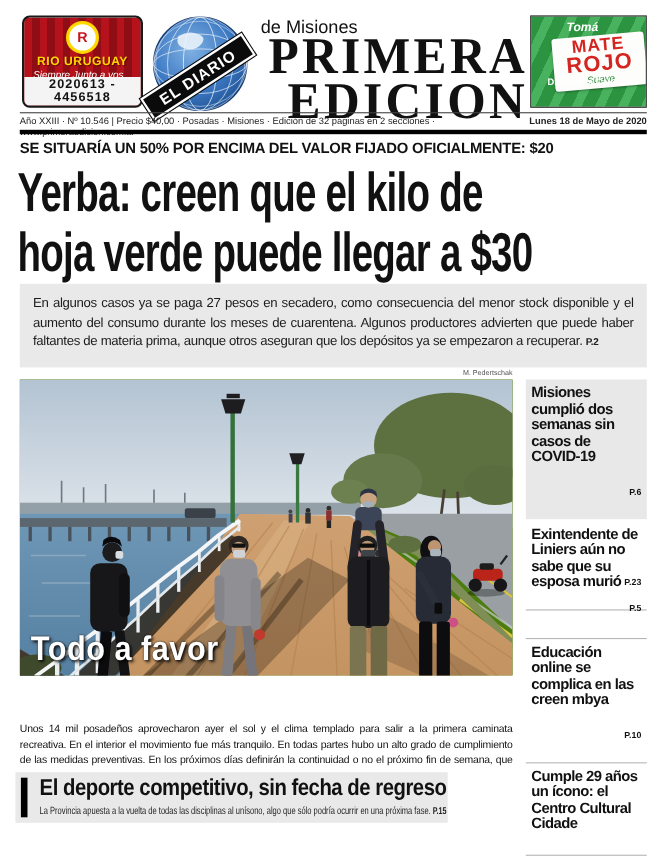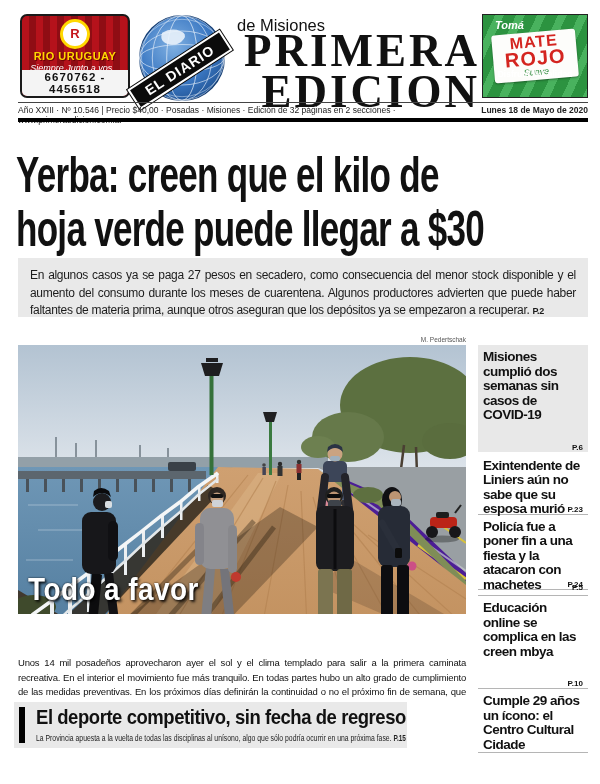--- a/index.html
+++ b/index.html
@@ -12,21 +12,21 @@
            background:repeating-linear-gradient(90deg,#b5121b 0 7px,#8f0d14 7px 14px);text-align:center;}
   .rio-logo{width:24px;height:24px;margin:3px auto 0;background:#fff;border:3px solid #ffd800;border-radius:50%;
             color:#c4161c;font-weight:bold;font-size:13px;line-height:24px;}
   .rio-brand{color:#ffd800;font-weight:bold;font-size:11px;letter-spacing:.5px;text-shadow:1px 1px 0 #6d0006;margin-top:1px;}
   .rio-tag{color:#fff;font-style:italic;font-size:9px;margin-top:1px;}
   .rio-url{margin:2px 3px 0;background:#6d080d;border:1px solid #ffd800;color:#ffd800;font-weight:bold;font-size:7.5px;padding:1px 0;}
   .rio-phone{position:absolute;left:0;right:0;bottom:0;background:#f4f4f4;color:#111;font-weight:bold;
              font-size:11.5px;letter-spacing:1px;padding:1px 0;}
 
   .ad-right{position:absolute;left:482px;top:14px;width:106px;height:84px;border:1px solid #222;box-sizing:border-box;
-            background:repeating-linear-gradient(115deg,#2c9340 0 11px,#49b25e 11px 19px);overflow:hidden;text-align:center;}
+            background:repeating-linear-gradient(115deg,#2c9340 0 11px,#49b25e 11px 19px);overflow:hidden;text-align:center;padding-left:20px;}
   .mate-toma{color:#fff;font-style:italic;font-weight:bold;font-size:11px;text-align:left;margin:4px 0 0 12px;}
   .mate-ribbon{width:84px;margin:1px auto 0;background:#fdfdfb;border-radius:3px;transform:rotate(-5deg);
                box-shadow:0 1px 2px rgba(0,0,0,.35);padding:2px 0 3px;}
   .mate-b1{color:#d42520;font-weight:bold;font-size:16px;line-height:15px;letter-spacing:1px;}
   .mate-b2{color:#d42520;font-weight:bold;font-size:20px;line-height:18px;letter-spacing:1px;}
   .mate-suave{color:#2c8a3a;font-style:italic;font-size:9px;line-height:10px;}
   .mate-bottom{position:absolute;left:0;right:0;bottom:18px;color:#fff;font-weight:bold;font-size:8.5px;}
 
   
   .masthead{position:absolute;left:135px;top:10px;width:345px;height:92px;}
@@ -42,36 +42,36 @@
   .rule-thin{position:absolute;left:18px;top:102px;width:570px;height:1px;background:#444;}
   .dateline{position:absolute;left:18px;top:105px;width:570px;font-size:8.5px;color:#222;}
   .dateline .dl-right{float:right;font-weight:bold;margin-left:32px;}
   .rule-thick{position:absolute;left:18px;top:118px;width:570px;height:4px;background:#000;}
 
   
   .kicker{position:absolute;left:18px;top:127px;font-weight:bold;font-size:13.5px;letter-spacing:-.2px;}
   .hl{position:absolute;left:16px;white-space:nowrap;font-weight:bold;font-size:50px;letter-spacing:-1px;
       transform:scaleX(.70);transform-origin:0 0;}
   .hl1{top:146px;} .hl2{top:200px;}
-  .deck-band{position:absolute;left:18px;top:258px;width:570px;height:59px;background:#e9e9e9;box-sizing:border-box;
+  .deck-band{position:absolute;left:18px;top:258px;width:570px;height:76px;background:#e9e9e9;box-sizing:border-box;
              padding:9px 12px;font-size:12px;line-height:17.5px;letter-spacing:-.3px;text-align:justify;color:#1c1c1c;}
   .pref{font-weight:bold;font-size:9px;}
 
   
   .credit{position:absolute;left:18px;top:336px;width:448px;text-align:right;font-size:6.5px;color:#555;}
-  .photo{position:absolute;left:18px;top:345px;width:448px;height:269px;overflow:hidden;background:#4c1d95;}
+  .photo{position:absolute;left:18px;top:345px;width:448px;height:269px;overflow:hidden;background:#4d7c0f;}
   .overlay-title{position:absolute;left:10px;bottom:6px;color:#fff;font-weight:bold;font-size:31px;letter-spacing:.5px;
                  transform:scaleX(.9);transform-origin:0 100%;
                  text-shadow:2px 2px 3px rgba(0,0,0,.85),0 0 2px rgba(0,0,0,.9);}
   .caption{position:absolute;left:18px;top:656px;width:448px;font-size:9.5px;line-height:14.5px;letter-spacing:-.2px;
            text-align:justify;color:#111;}
 
   
   .sidebar{position:absolute;left:478px;top:345px;width:110px;}
-  .si{padding:5px 5px 0;border-bottom:1px solid #b5b5b5;}
+  .si{padding:5px 5px 20px;border-bottom:1px solid #b5b5b5;}
   .si.gray{background:#e8e8e8;border-bottom:none;margin-bottom:2px;}
   .si-text{font-weight:bold;font-size:13.5px;line-height:14.5px;letter-spacing:-.5px;}
   .si-ref{text-align:right;font-weight:bold;font-size:8px;margin-top:20px;}
   .si.inline .si-ref{margin-top:-12px;}
 
   
   .bottom-box{position:absolute;left:14px;top:702px;width:393px;height:46px;background:#e9e9e9;}
   .bottom-bar{position:absolute;left:5px;top:5px;bottom:5px;width:6px;background:#000;}
   .bottom-hl{position:absolute;left:22px;top:3px;white-space:nowrap;font-weight:bold;font-size:21px;letter-spacing:-.5px;
              transform:scaleX(.88);transform-origin:0 0;}
@@ -81,21 +81,21 @@
 </head>
 <body>
 
 <div class="page">
 
   <div class="ad-left">
     <div class="rio-logo">R</div>
     <div class="rio-brand">RIO URUGUAY</div>
     <div class="rio-tag">Siempre Junto a vos...</div>
     <div class="rio-url">www.riouruguaybus.com.ar</div>
-    <div class="rio-phone">6670762 - 4456518</div>
+    <div class="rio-phone">2020613 - 4456518</div>
   </div>
 
   <div class="masthead">
     <svg class="globe" viewBox="0 0 100 100">
       <defs>
         <radialGradient id="gb" cx="40%" cy="35%" r="75%">
           <stop offset="0" stop-color="#7fb0e2"></stop>
             <stop offset=".6" stop-color="#3a77c2"></stop>
             <stop offset="1" stop-color="#1d4e8c"></stop>
         </radialGradient>
@@ -129,20 +129,21 @@
     <div class="mate-bottom">Disfrutá la Calidad</div>
   </div>
 
   <div class="rule-thin"></div>
   <div class="dateline">
     <span class="dl-right">Lunes 18 de Mayo de 2020</span>
     <span>Año XXIII · Nº 10.546  |  Precio $40,00 · Posadas · Misiones · Edición de 32 páginas en 2 secciones · www.primeraedicion.com.ar</span>
   </div>
   <div class="rule-thick"></div>
 
+  <div class="kicker">SE SITUARÍA UN 50% POR ENCIMA DEL VALOR FIJADO OFICIALMENTE: $20</div>
   <div class="hl hl1">Yerba: creen que el kilo de</div>
   <div class="hl hl2">hoja verde puede llegar a $30</div>
   <div class="deck-band">
     <span>En algunos casos ya se paga 27 pesos en secadero, como consecuencia del menor stock disponible y el aumento del consumo durante los meses de cuarentena. Algunos productores advierten que puede haber faltantes de materia prima, aunque otros aseguran que los depósitos ya se empezaron a recuperar.</span>
     <span class="pref">P.2</span>
   </div>
 
   <div class="credit">M. Pedertschak</div>
   <div class="photo">
     <svg width="448" height="305" viewBox="0 0 448 305">
@@ -354,24 +355,20 @@
   <div class="sidebar">
     <div class="si gray">
       <div class="si-text">Misiones cumplió dos semanas sin casos de COVID-19</div>
       <div class="si-ref">P.6</div>
     </div>
     <div class="si inline">
       <div class="si-text">Exintendente de Liniers aún no sabe que su esposa murió</div>
       <div class="si-ref">P.23</div>
     </div>
     <div class="si inline">
-      <div class="si-text">Policía fue a poner fin a una fiesta y la atacaron con machetes</div>
-      <div class="si-ref">P.24</div>
-    </div>
-    <div class="si inline">
       <div class="si-ref">P.5</div>
     </div>
     <div class="si">
       <div class="si-text">Educación online se complica en las creen mbya</div>
       <div class="si-ref">P.10</div>
     </div>
     <div class="si">
       <div class="si-text">Cumple 29 años un ícono: el Centro Cultural Cidade</div>
 
     </div>

